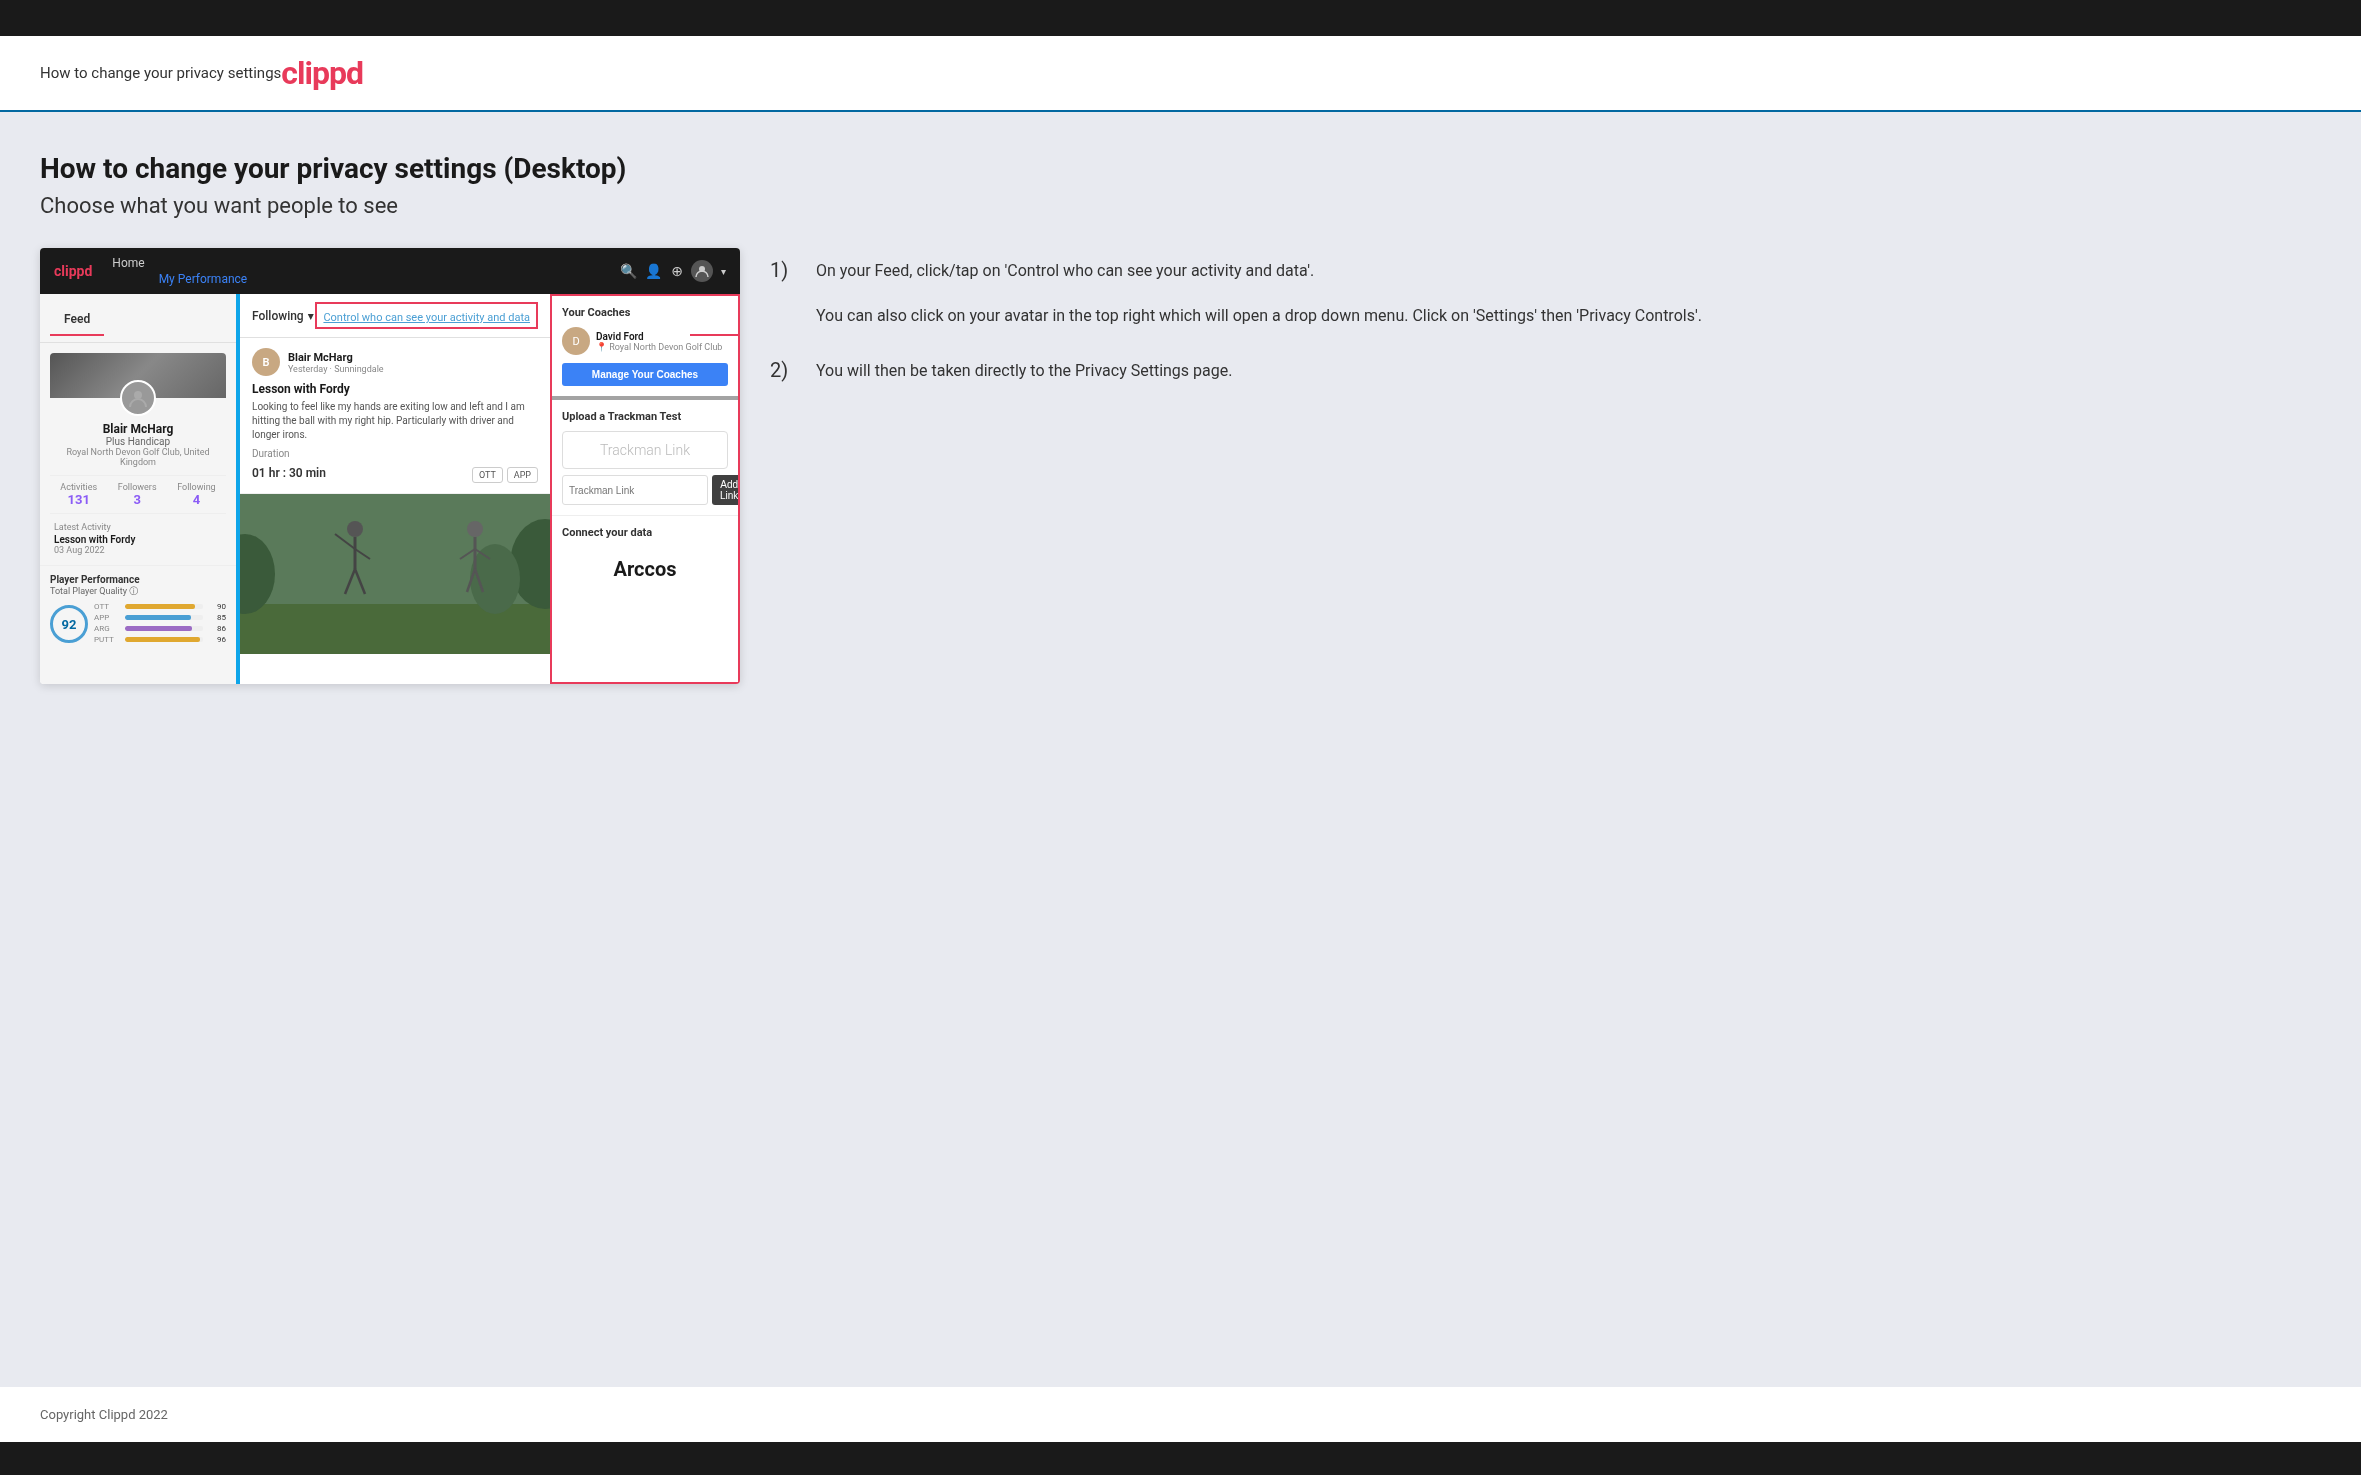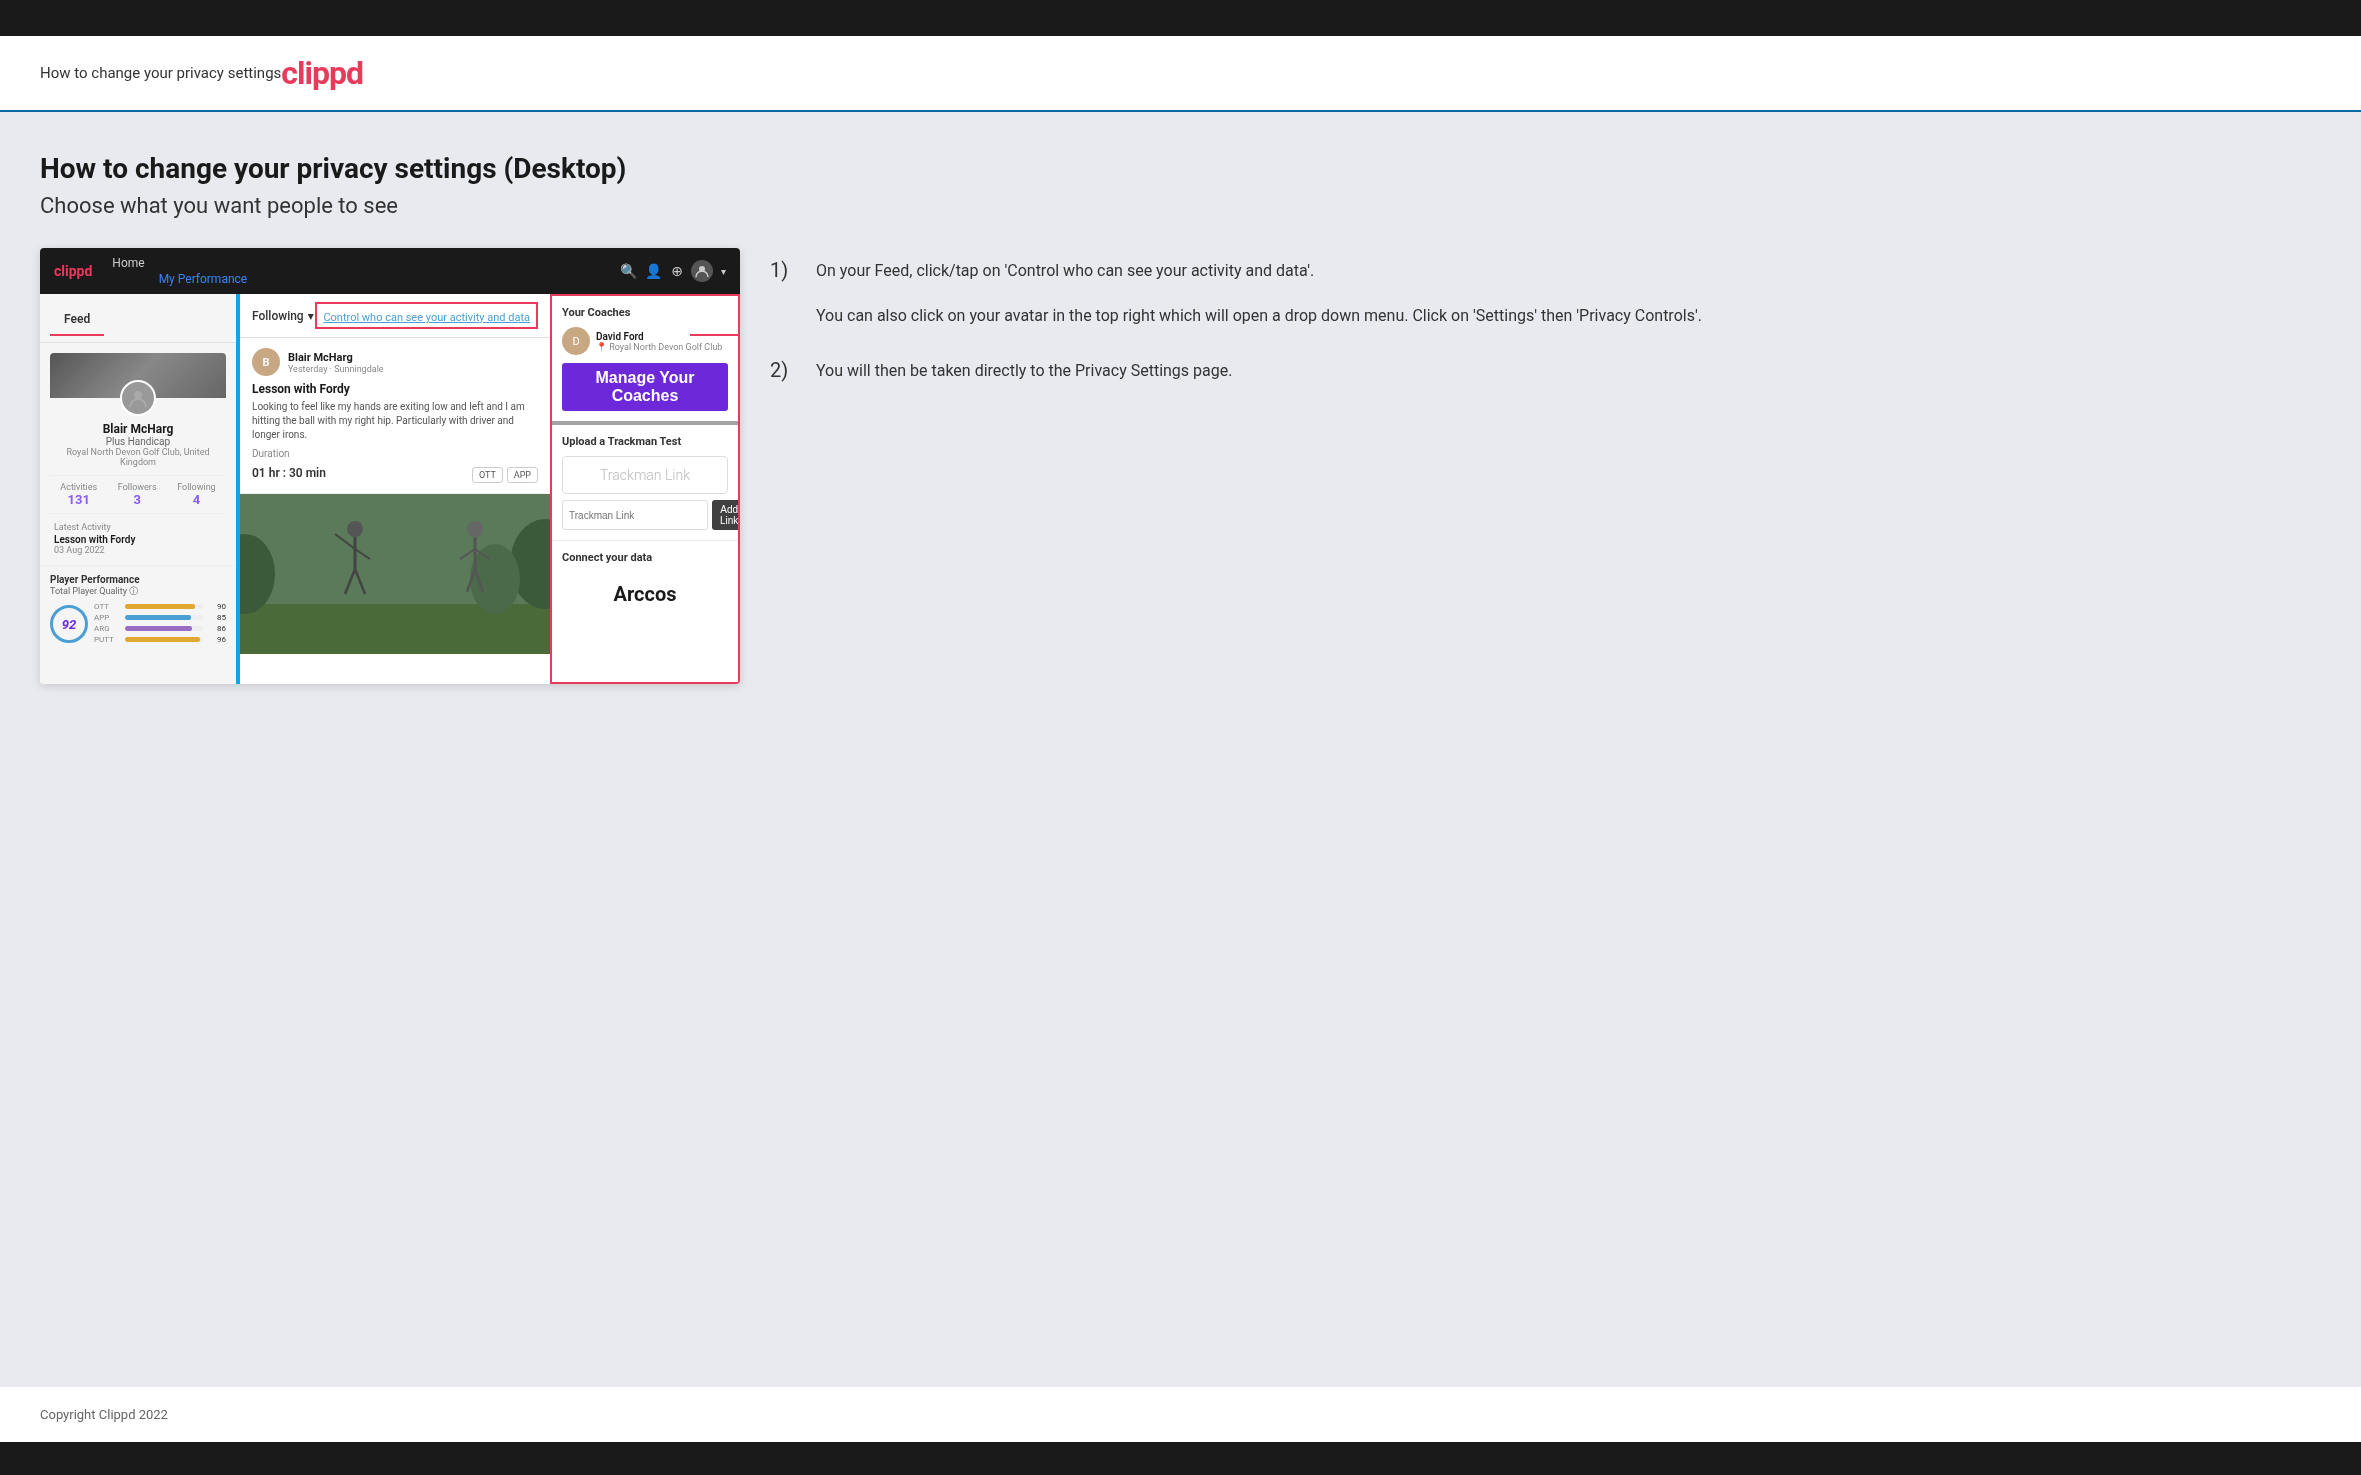--- a/index.html
+++ b/index.html
@@ -239,23 +239,22 @@
     .pp-circle {
       width: 38px;
       height: 38px;
       border-radius: 50%;
       border: 3px solid #4a9fd4;
       display: flex;
       align-items: center;
       justify-content: center;
       font-size: 13px;
       font-weight: 700;
-      color: #6d28d9;
+      color: #0369a1;
       flex-shrink: 0;
-      font-style: italic;
     }
     .pp-bars { flex: 1; }
     .pp-bar-row {
       display: flex;
       align-items: center;
       gap: 3px;
       margin-bottom: 2px;
     }
     .pp-bar-label { font-size: 8px; color: #888; width: 28px; }
     .pp-bar-track {
@@ -392,25 +391,25 @@
       background: #c8a882;
       display: flex;
       align-items: center;
       justify-content: center;
       font-size: 11px;
       color: #fff;
     }
     .coach-name { font-size: 10px; font-weight: 600; color: #1a1a1a; }
     .coach-club { font-size: 9px; color: #888; display: flex; align-items: center; gap: 2px; }
     .manage-coaches-btn {
-      background: #6d28d9;
+      background: #3b82f6;
       color: #fff;
       width: 100%;
       padding: 6px;
-      font-size: 16px;
+      font-size: 10px;
       font-weight: 600;
       border: none;
       border-radius: 3px;
       cursor: pointer;
       text-align: center;
     }
 
     .trackman-section {
       padding: 10px;
       border-bottom: 1px solid #eee;

